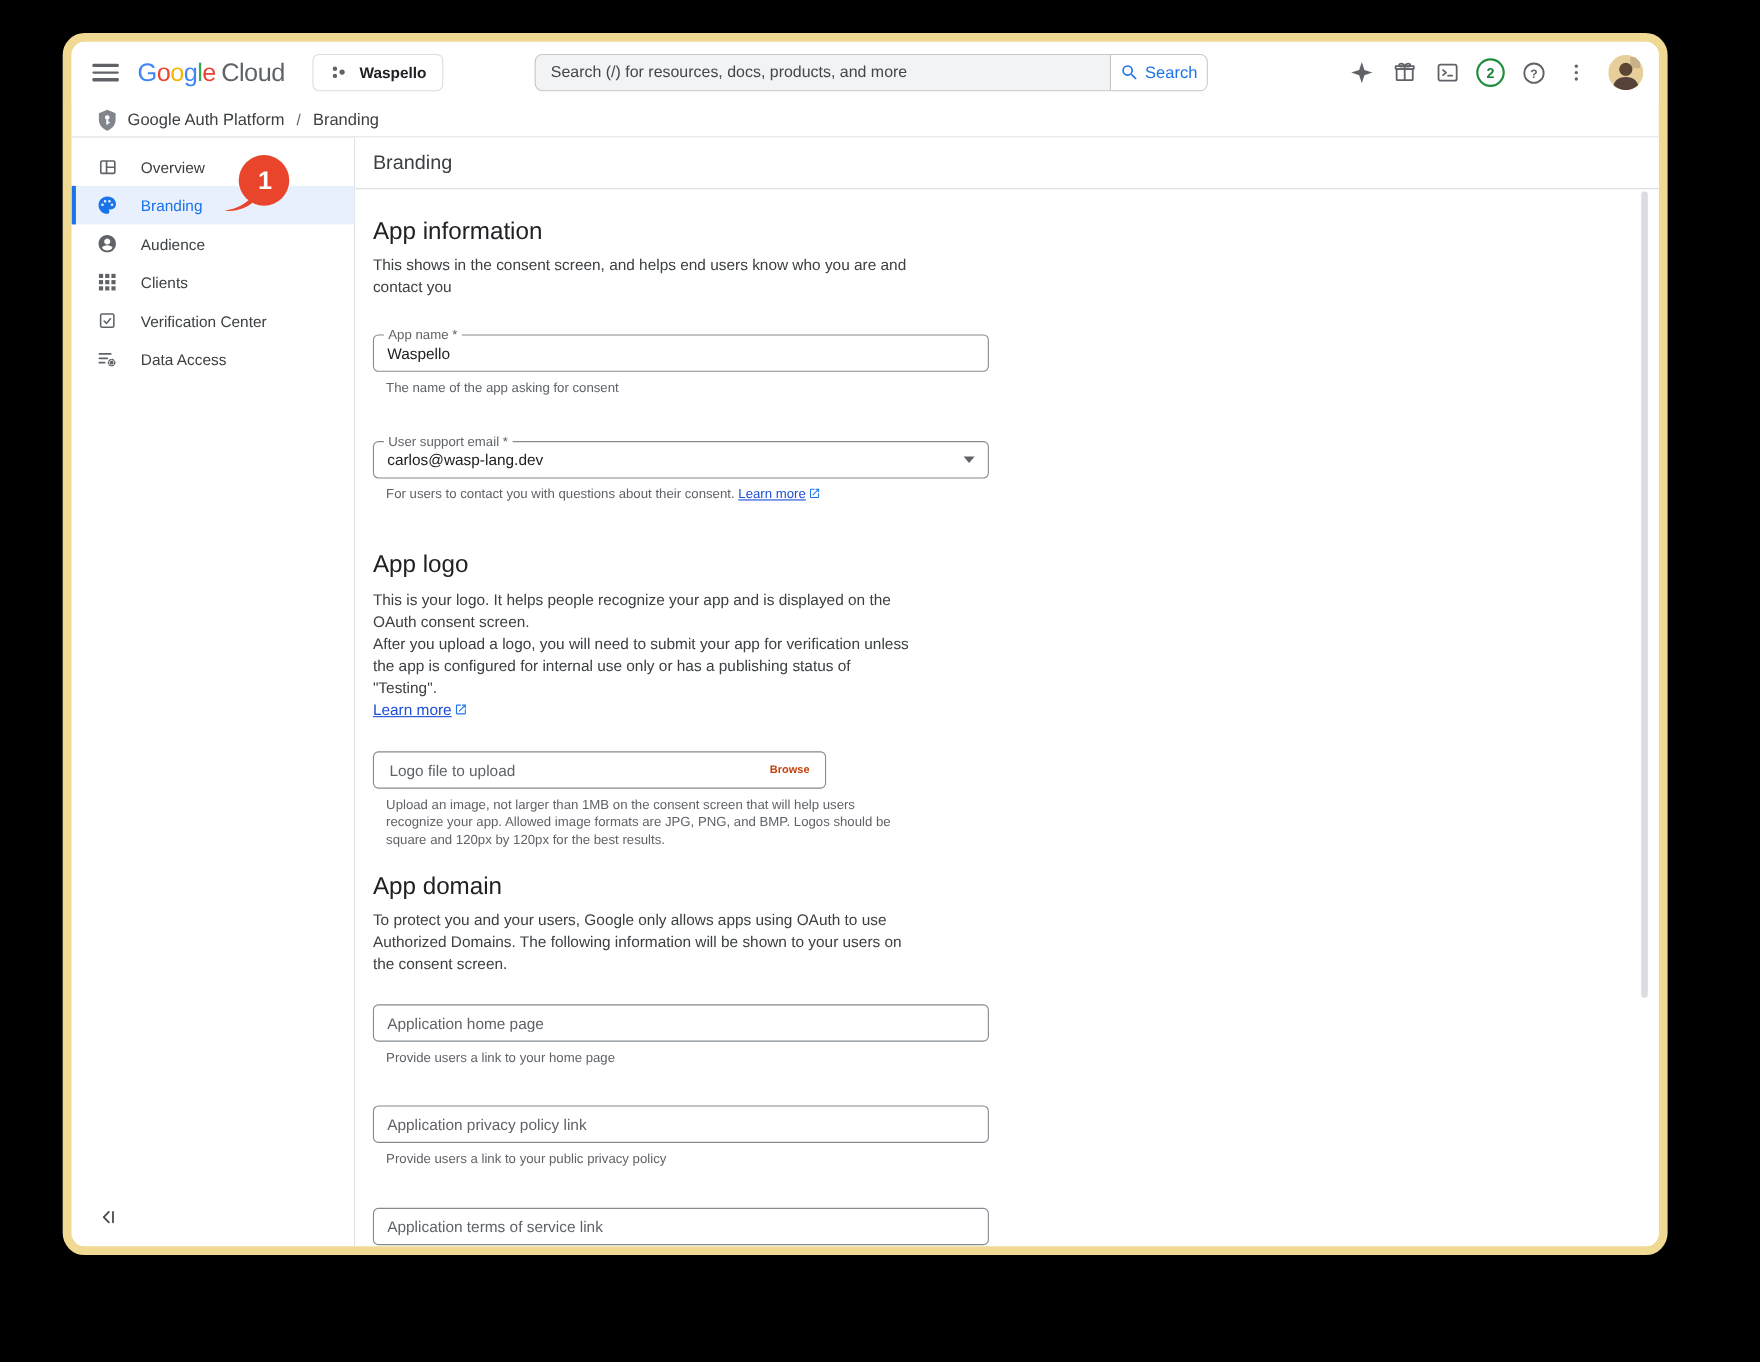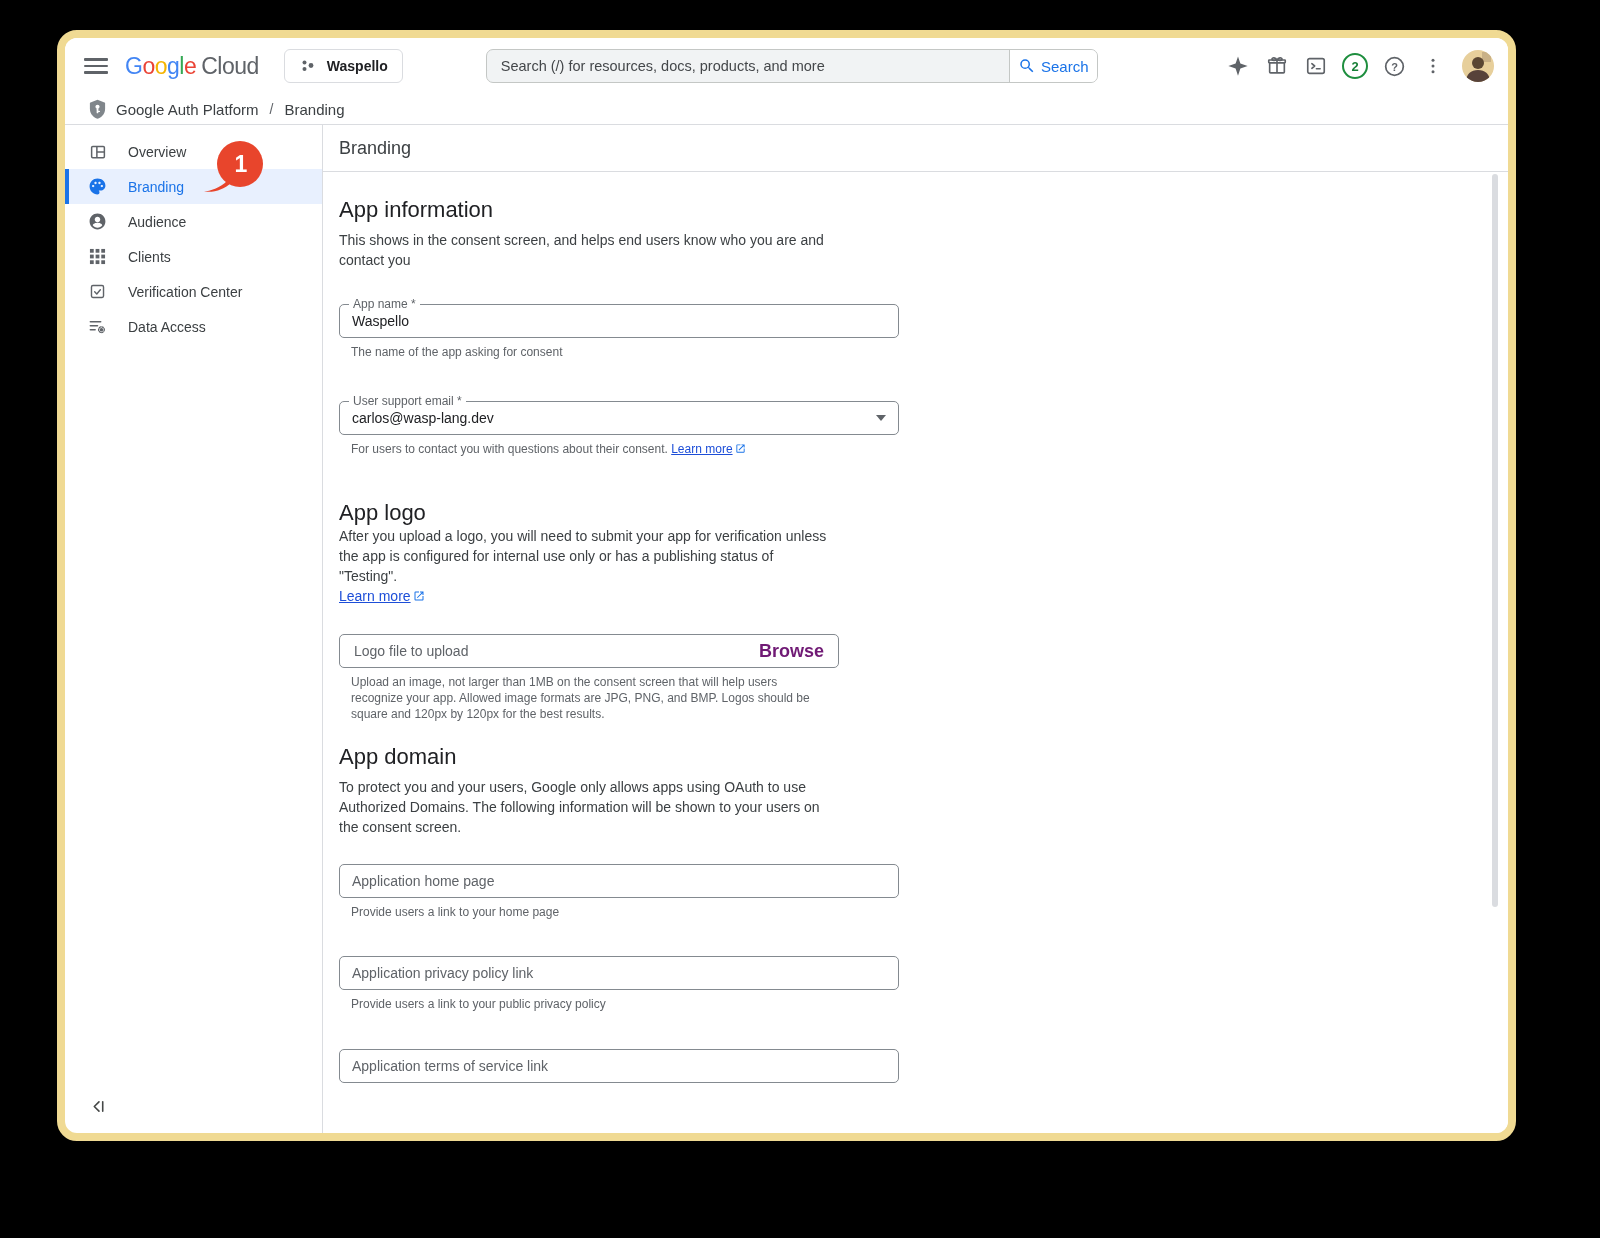--- a/index.html
+++ b/index.html
@@ -49,23 +49,23 @@
   .sec-desc { margin-top:7px; font-size:14px; line-height:20px; color:#3c4043; max-width:494px; }
   .field { position:relative; width:560px; height:34px; border:1px solid #848a90; border-radius:5px; background:#fff; }
   .field .flabel { position:absolute; top:-7px; left:9px; background:#fff; padding:0 4px; font-size:12px; color:#5f6368; line-height:12px; }
   .field input, .field .fvalue { width:100%; height:100%; border:none; outline:none; background:transparent;
         font-family:"Liberation Sans",sans-serif; font-size:14px; color:#202124; padding:0 12px; display:flex; align-items:center; }
   .field input::placeholder { color:#5f6368; opacity:1; }
   .select-caret { position:absolute; right:12px; top:13px; width:0; height:0; border-left:5px solid transparent; border-right:5px solid transparent; border-top:6px solid #5f6368; }
   .helper { margin:6px 0 0 12px; font-size:12px; color:#5f6368; line-height:16px; }
   .link { color:#1d4ed8; text-decoration:underline; cursor:pointer; }
   .extlink { display:inline-block; vertical-align:-1px; margin-left:2px; }
-  .upload-box { width:500px; height:34px; border:1px solid #848a90; border-radius:5px; display:flex; align-items:center; padding:0 14px; }
+  .upload-box { width:412px; height:34px; border:1px solid #848a90; border-radius:5px; display:flex; align-items:center; padding:0 14px; }
   .upload-ph { flex:1; font-size:14px; color:#5f6368; }
-  .browse { color:#701a75; font-size:18px; font-weight:700; cursor:pointer; }
+  .browse { color:#c2410c; font-size:10px; font-weight:700; cursor:pointer; }
   .scrollbar { position:absolute; top:49px; right:10px; width:6px; height:733px; background:#dadce0; border-radius:3px; }
 </style>
 </head>
 <body>
 
 <div class="window">
 
   <div class="topbar">
     <div class="hamburger">
         <span></span>
@@ -277,20 +277,21 @@
           <span class="fvalue">carlos@wasp-lang.dev</span>
           <span class="select-caret"></span>
         </div>
         <p class="helper">
           <span>For users to contact you with questions about their consent. </span><span class="link">Learn more</span><span class="extlink"><svg width="11" height="11" viewBox="0 0 24 24">
                 <path d="M19 19H5V5h7V3H5a2 2 0 0 0-2 2v14a2 2 0 0 0 2 2h14c1.1 0 2-.9 2-2v-7h-2v7zM14 3v2h3.59l-9.83 9.83 1.41 1.41L19 6.41V10h2V3h-7z" fill="#1a73e8"></path>
               </svg></span>
         </p>
 
         <h2 class="sec-h" style="margin-top:42px;">App logo</h2>
+        <p class="sec-desc" style="margin-top:9px;">This is your logo. It helps people recognize your app and is displayed on the OAuth consent screen.</p>
         <p class="sec-desc" style="margin-top:0;">After you upload a logo, you will need to submit your app for verification unless the app is configured for internal use only or has a publishing status of "Testing".</p>
         <p class="sec-desc" style="margin-top:0;">
           <span class="link">Learn more</span><span class="extlink"><svg width="12" height="12" viewBox="0 0 24 24">
                 <path d="M19 19H5V5h7V3H5a2 2 0 0 0-2 2v14a2 2 0 0 0 2 2h14c1.1 0 2-.9 2-2v-7h-2v7zM14 3v2h3.59l-9.83 9.83 1.41 1.41L19 6.41V10h2V3h-7z" fill="#1a73e8"></path>
               </svg></span>
         </p>
 
         <div class="upload-box" style="margin-top:27px;">
           <span class="upload-ph">Logo file to upload</span>
           <span class="browse">Browse</span>

